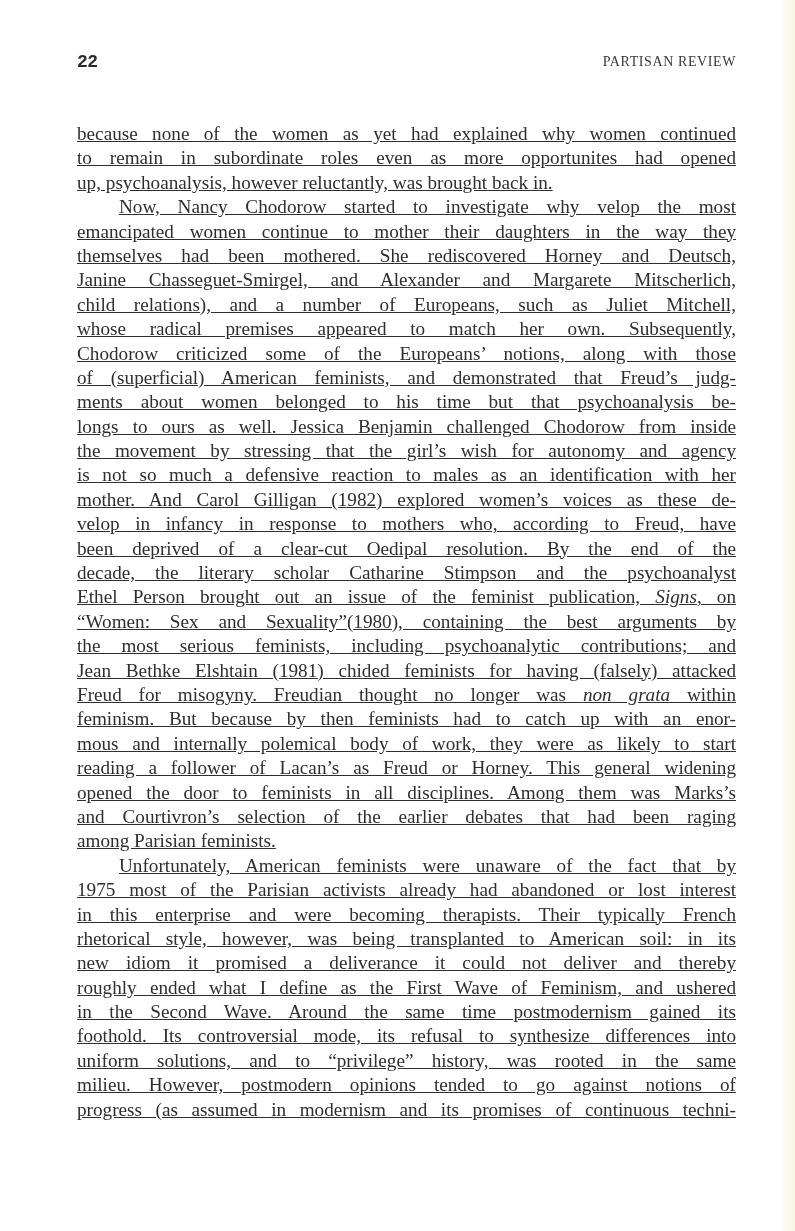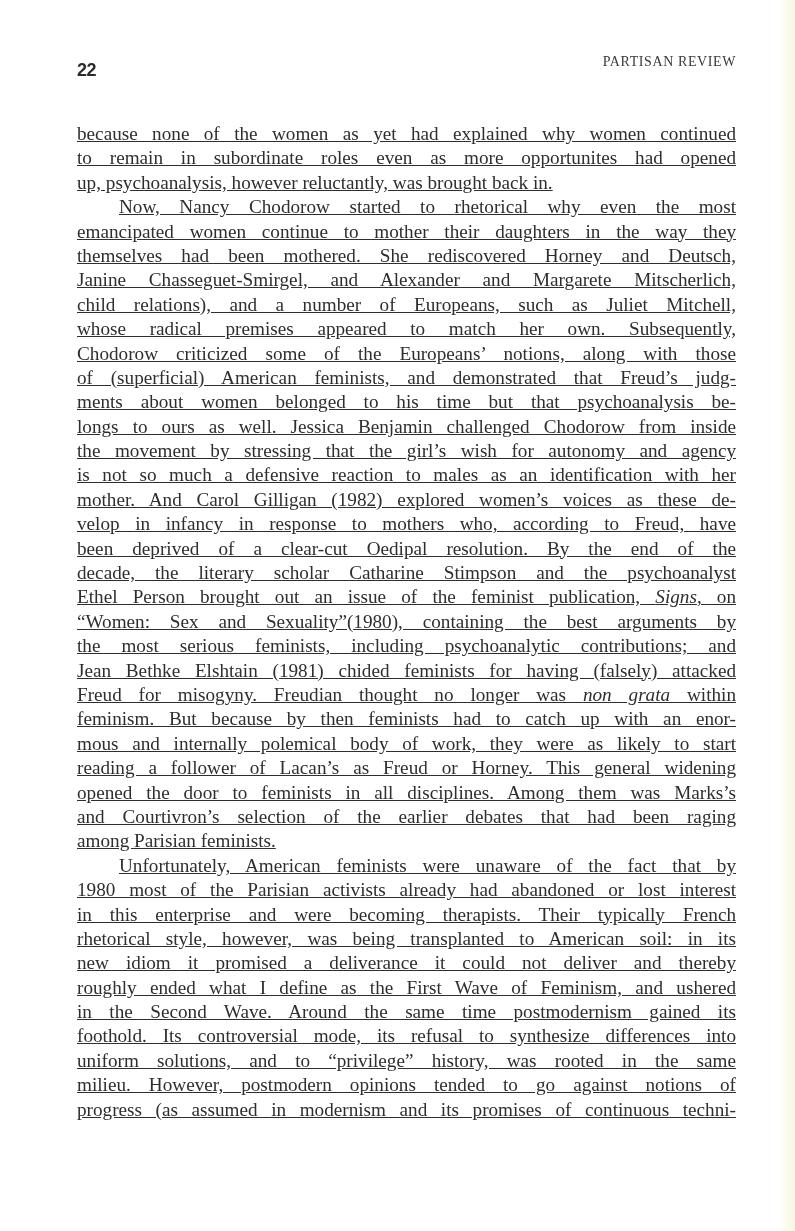--- a/index.html
+++ b/index.html
@@ -24,26 +24,25 @@
       position: absolute;
       left: 77px;
       top: 52px;
       width: 659px;
       height: 30px;
     }
     .folio {
       position: absolute;
       left: 0;
       top: 0;
-      font-family: Liberation Sans, sans-serif;
+      font-family: Liberation Mono, monospace;
       font-weight: bold;
       font-size: 18px;
       color: #2b2b2b;
       letter-spacing: -0.5px;
-      margin-top: 8px;
     }
     .journal-title {
       position: absolute;
       right: 0;
       top: 2px;
       font-family: "Liberation Serif", serif;
       font-size: 14px;
       color: #3a3a3a;
       letter-spacing: 0.6px;
     }
@@ -84,21 +83,21 @@
 
   <div class="body-text">
 
     <div>
       <span class="line">because none of the women as yet had explained why women continued</span>
       <span class="line">to remain in subordinate roles even as more opportunites had opened</span>
       <span class="line last">up, psychoanalysis, however reluctantly, was brought back in.</span>
     </div>
 
     <div>
-      <span class="line indent">Now, Nancy Chodorow started to rhetorical why even the most</span>
+      <span class="line indent">Now, Nancy Chodorow started to investigate why velop the most</span>
       <span class="line">emancipated women continue to mother their daughters in the way they</span>
       <span class="line">themselves had been mothered. She rediscovered Horney and Deutsch,</span>
       <span class="line">Janine Chasseguet-Smirgel, and Alexander and Margarete Mitscherlich,</span>
       <span class="line">child relations), and a number of Europeans, such as Juliet Mitchell,</span>
       <span class="line">whose radical premises appeared to match her own. Subsequently,</span>
       <span class="line">Chodorow criticized some of the Europeans’ notions, along with those</span>
       <span class="line">of (superficial) American feminists, and demonstrated that Freud’s judg-</span>
       <span class="line">ments about women belonged to his time but that psychoanalysis be-</span>
       <span class="line">longs to ours as well. Jessica Benjamin challenged Chodorow from inside</span>
       <span class="line">the movement by stressing that the girl’s wish for autonomy and agency</span>
@@ -115,21 +114,21 @@
       <span class="line">feminism. But because by then feminists had to catch up with an enor-</span>
       <span class="line">mous and internally polemical body of work, they were as likely to start</span>
       <span class="line">reading a follower of Lacan’s as Freud or Horney. This general widening</span>
       <span class="line">opened the door to feminists in all disciplines. Among them was Marks’s</span>
       <span class="line">and Courtivron’s selection of the earlier debates that had been raging</span>
       <span class="line last">among Parisian feminists.</span>
     </div>
 
     <div>
       <span class="line indent">Unfortunately, American feminists were unaware of the fact that by</span>
-      <span class="line">1980 most of the Parisian activists already had abandoned or lost interest</span>
+      <span class="line">1975 most of the Parisian activists already had abandoned or lost interest</span>
       <span class="line">in this enterprise and were becoming therapists. Their typically French</span>
       <span class="line">rhetorical style, however, was being transplanted to American soil: in its</span>
       <span class="line">new idiom it promised a deliverance it could not deliver and thereby</span>
       <span class="line">roughly ended what I define as the First Wave of Feminism, and ushered</span>
       <span class="line">in the Second Wave. Around the same time postmodernism gained its</span>
       <span class="line">foothold. Its controversial mode, its refusal to synthesize differences into</span>
       <span class="line">uniform solutions, and to “privilege” history, was rooted in the same</span>
       <span class="line">milieu. However, postmodern opinions tended to go against notions of</span>
       <span class="line">progress (as assumed in modernism and its promises of continuous techni-</span>
     </div>

